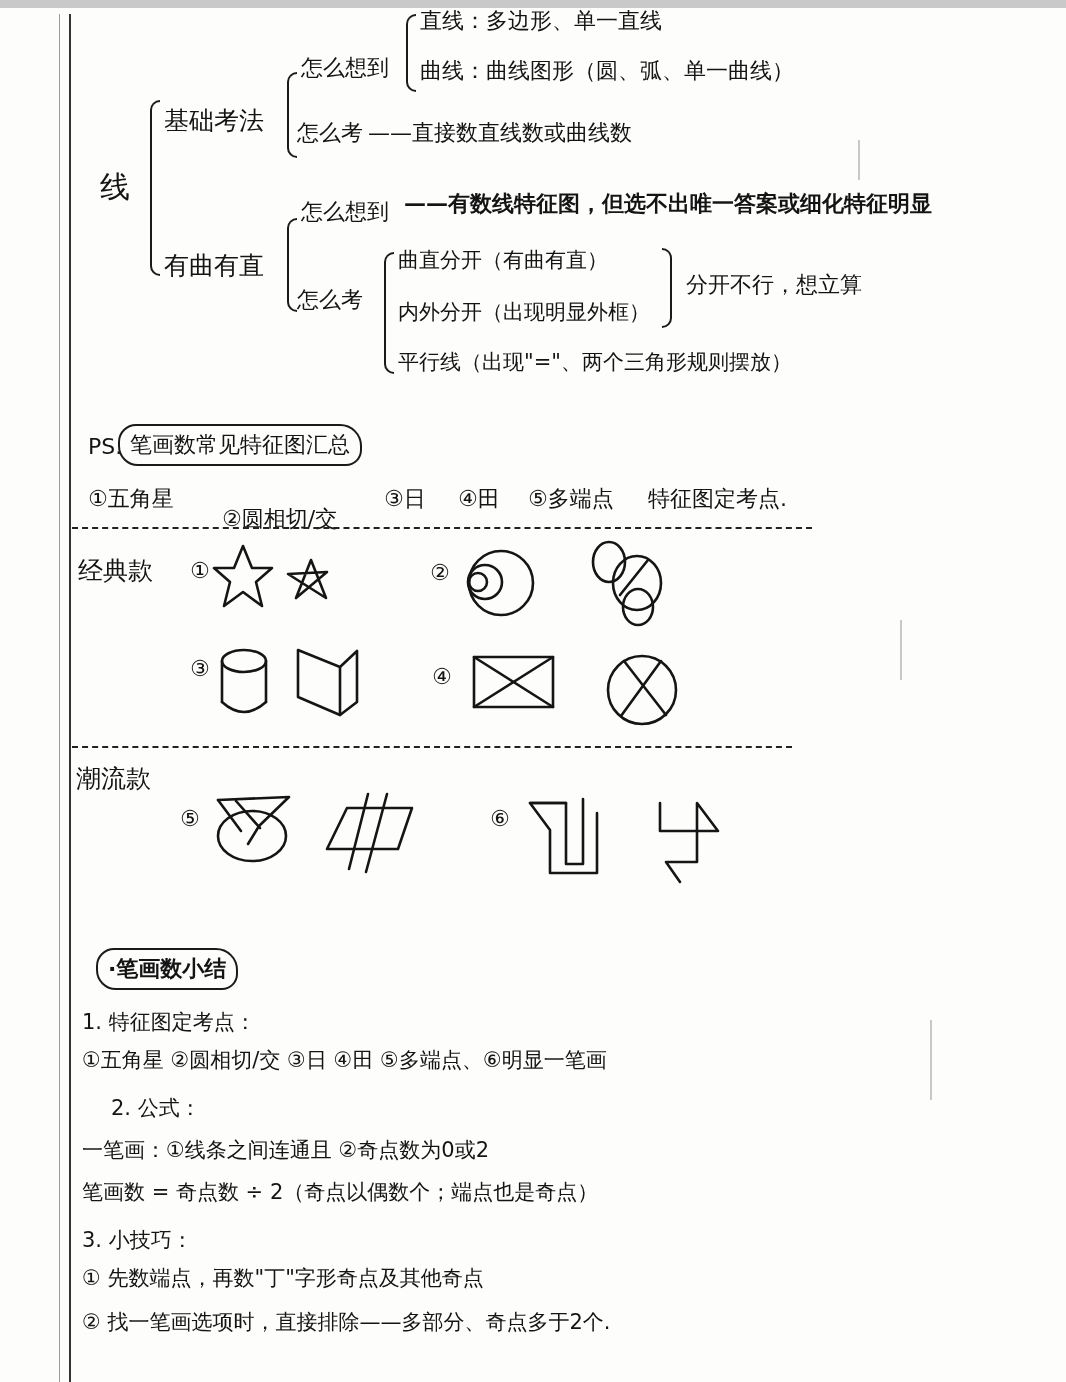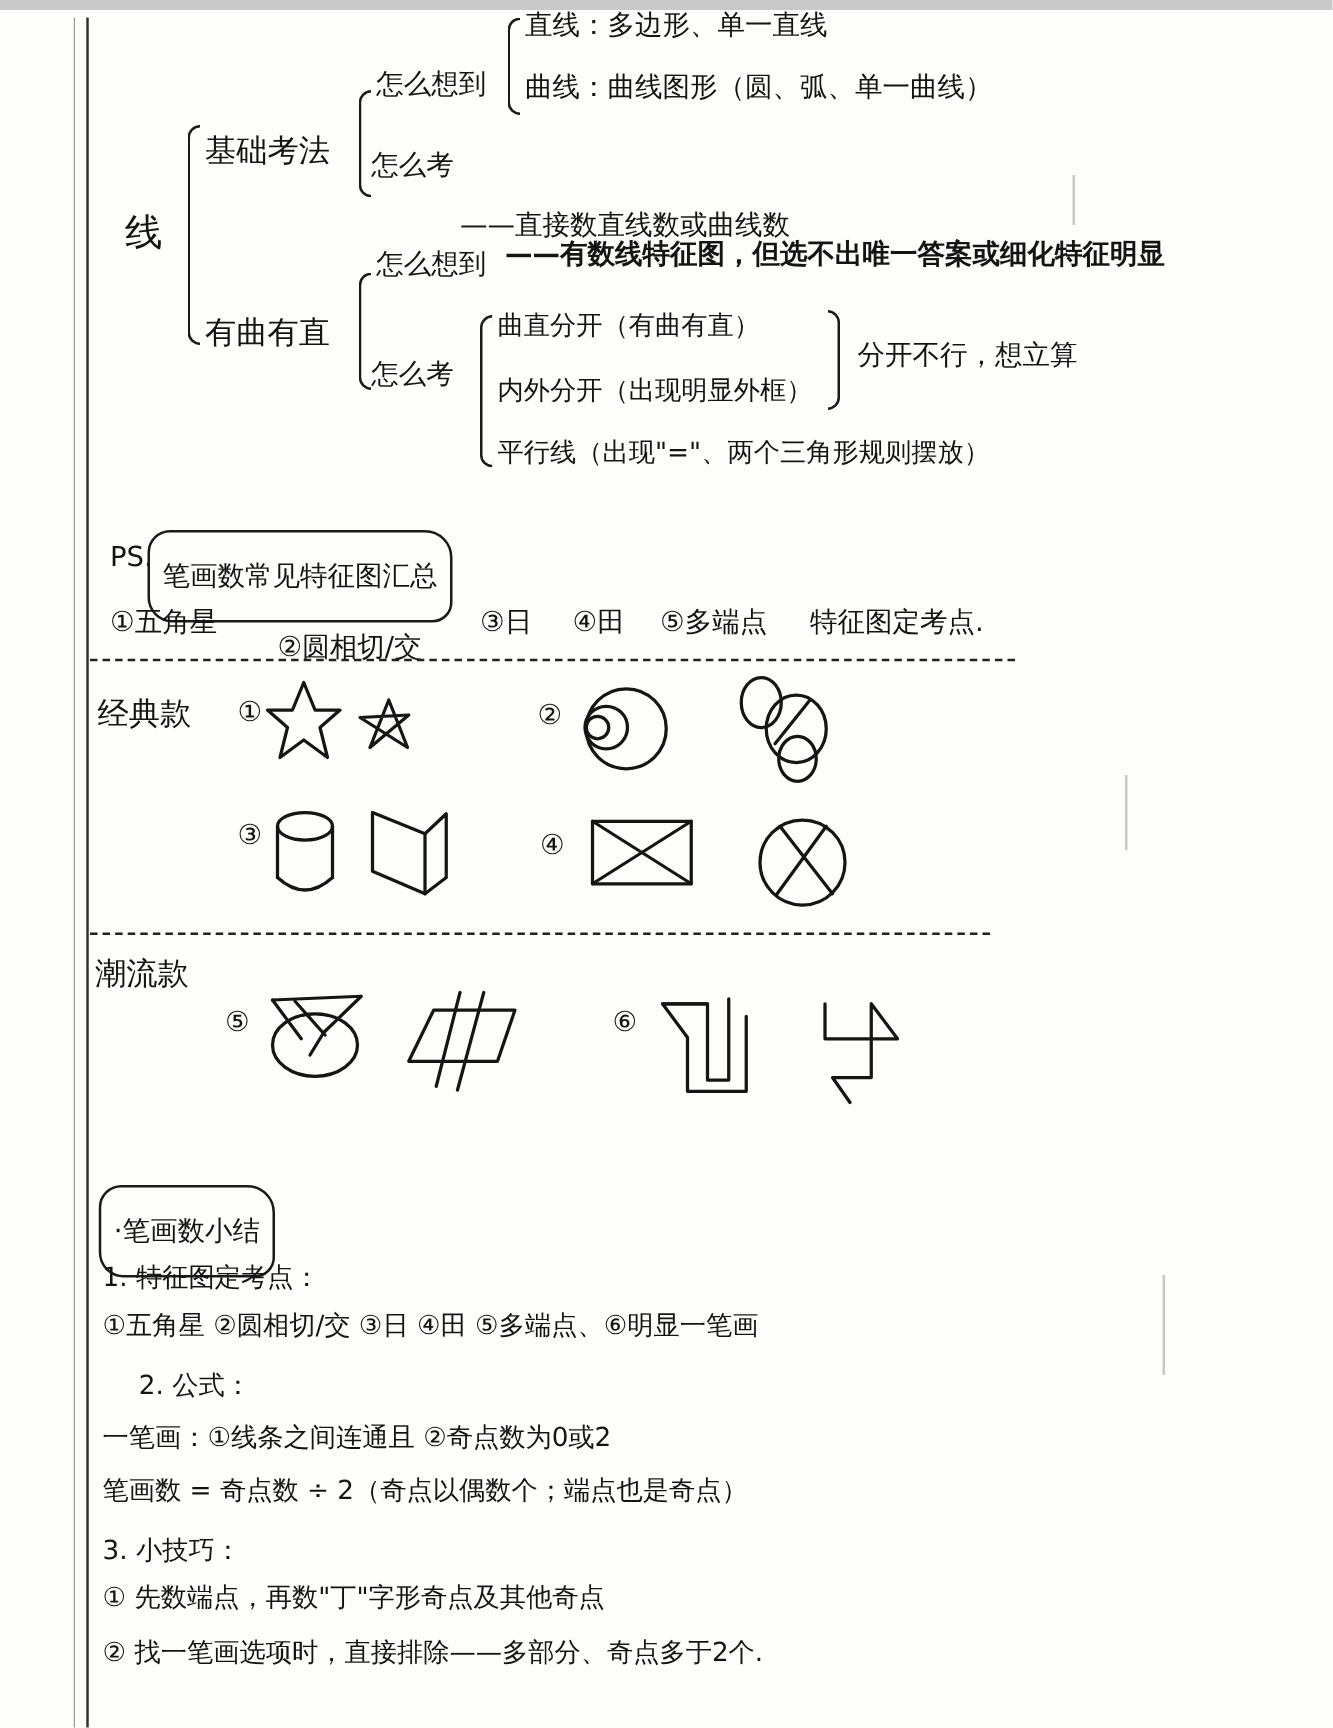--- a/index.html
+++ b/index.html
@@ -10,21 +10,21 @@
   .ml1{left:59px;background:#9a9a9a;width:1px;}
   .ml2{left:69px;background:#333;}
   .t{position:absolute;white-space:nowrap;line-height:1;}
   .h1{font-size:30px;}
   .h2{font-size:25px;}
   .h3{font-size:22px;}
   .h4{font-size:21px;}
   .brace{position:absolute;border:2px solid #1a1a1a;border-right:none;border-radius:10px 0 0 10px;width:8px;}
   .brace-r{position:absolute;border:2px solid #1a1a1a;border-left:none;border-radius:0 10px 10px 0;width:8px;}
   .dash{position:absolute;left:72px;height:0;border-top:2px dashed #222;}
-  .cloud{position:absolute;border:2px solid #1a1a1a;border-radius:18px 22px 16px 20px;padding:20px 10px;}
+  .cloud{position:absolute;border:2px solid #1a1a1a;border-radius:18px 22px 16px 20px;padding:4px 10px;}
   svg{position:absolute;overflow:visible;}
   svg *{fill:none;stroke:#151515;stroke-width:2.6;stroke-linecap:round;stroke-linejoin:round;}
   .speck{position:absolute;background:#c8c8c8;width:2px;}
 </style>
 </head>
 <body>
 
 <div class="topbar"></div>
 <div class="margin-line ml1"></div>
 <div class="margin-line ml2"></div>
@@ -33,21 +33,21 @@
   <span class="t h1" style="left:100px;top:172px;">线</span>
   <div class="brace" style="left:150px;top:100px;height:172px;"></div>
 
   <span class="t h2" style="left:164px;top:108px;">基础考法</span>
   <div class="brace" style="left:287px;top:72px;height:82px;"></div>
   <span class="t h3" style="left:301px;top:57px;">怎么想到</span>
   <div class="brace" style="left:406px;top:14px;height:74px;"></div>
   <span class="t h3" style="left:420px;top:10px;">直线：多边形、单一直线</span>
   <span class="t h3" style="left:420px;top:60px;">曲线：曲线图形（圆、弧、单一曲线）</span>
   <span class="t h3" style="left:297px;top:122px;">怎么考</span>
-  <span class="t h3" style="left:368px;top:122px;margin-top:48px;">——直接数直线数或曲线数</span>
+  <span class="t h3" style="left:368px;top:122px;">——直接数直线数或曲线数</span>
 
   <span class="t h2" style="left:164px;top:253px;">有曲有直</span>
   <div class="brace" style="left:287px;top:218px;height:90px;"></div>
   <span class="t h3" style="left:301px;top:201px;">怎么想到</span>
   <span class="t h3" style="left:404px;top:193px;font-weight:bold;">——有数线特征图，但选不出唯一答案或细化特征明显</span>
   <span class="t h3" style="left:297px;top:289px;">怎么考</span>
   <div class="brace" style="left:384px;top:252px;height:118px;"></div>
   <span class="t h4" style="left:398px;top:250px;text-align:center;">曲直分开（有曲有直）</span>
   <span class="t h4" style="left:398px;top:302px;">内外分开（出现明显外框）</span>
   <span class="t h4" style="left:398px;top:352px;">平行线（出现"="、两个三角形规则摆放）</span>
@@ -144,21 +144,21 @@
     <polyline points="530,803 566,803 566,864 583,864 583,799"></polyline>
     <polyline points="566,803 530,803 550,830 550,873 597,873 597,813"></polyline>
 
     <g>
       <polyline points="660,803 660,831 718,831 697,803 697,862 666,862 680,882"></polyline>
     </g>
   </svg>
 </div>
 
 <div>
-  <div class="cloud" style="left:79px;top:948px;">
+  <div class="cloud" style="left:96px;top:948px;font-weight:bold;">
     <span class="h3" style="white-space:nowrap;">·笔画数小结</span>
   </div>
   <span class="t h4" style="left:82px;top:1012px;">1. 特征图定考点：</span>
   <span class="t h4" style="left:82px;top:1050px;">①五角星  ②圆相切/交  ③日  ④田  ⑤多端点、⑥明显一笔画</span>
   <span class="t h4" style="left:82px;top:1098px;margin-left:29px;">2. 公式：</span>
   <span class="t h4" style="left:82px;top:1140px;">一笔画：①线条之间连通且 ②奇点数为0或2</span>
   <span class="t h4" style="left:82px;top:1182px;">笔画数 = 奇点数 ÷ 2（奇点以偶数个；端点也是奇点）</span>
   <span class="t h4" style="left:82px;top:1230px;">3. 小技巧：</span>
   <span class="t h4" style="left:82px;top:1268px;">① 先数端点，再数"丁"字形奇点及其他奇点</span>
   <span class="t h4" style="left:82px;top:1312px;">② 找一笔画选项时，直接排除——多部分、奇点多于2个.</span>

